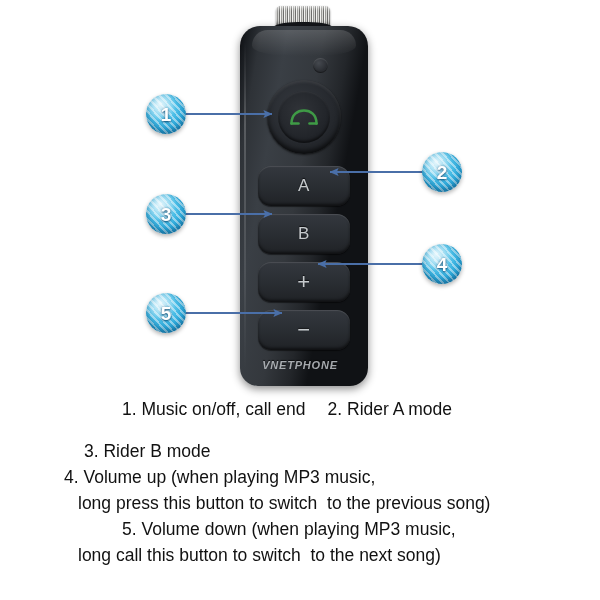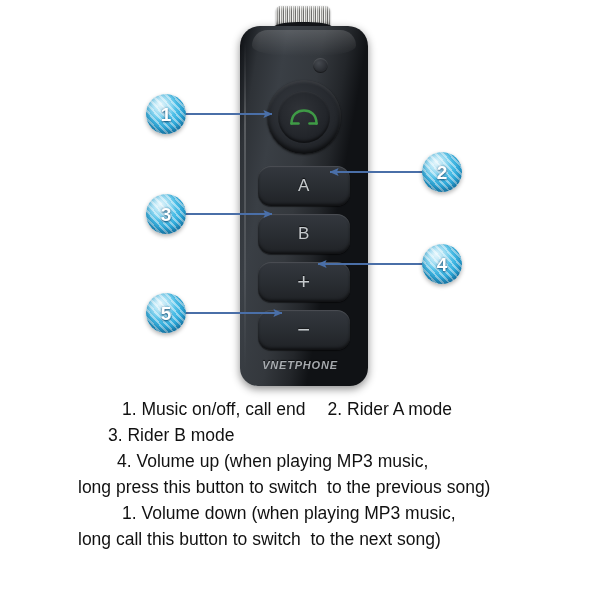--- a/index.html
+++ b/index.html
@@ -227,22 +227,22 @@
   .caption-line {
     position: relative;
     color: #111111;
     font-family: "Liberation Sans", sans-serif;
     font-size: 17.5px;
     line-height: 26px;
     white-space: pre;
   }
   #caption-1 { padding-left: 122px; }
   #caption-1 .second { padding-left: 22px; }
-  #caption-3 { padding-left: 108px; }
-  #caption-4 { padding-left: 117px; }
+  #caption-3 { padding-left: 84px; margin-top: 16px; }
+  #caption-4 { padding-left: 64px; }
   #caption-5 { padding-left: 122px; }
   .caption-sub {
     padding-left: 78px;
     color: #111111;
     font-family: "Liberation Sans", sans-serif;
     font-size: 17.5px;
     line-height: 26px;
     white-space: pre;
   }
 </style>
@@ -327,18 +327,18 @@
 
   <div id="caption-block">
 
     <div class="caption-line" id="caption-1"><span>1. Music on/off, call end</span><span class="second">2. Rider A mode</span></div>
 
     <div class="caption-line" id="caption-3"><span>3. Rider B mode</span></div>
 
     <div class="caption-line" id="caption-4"><span>4. Volume up (when playing MP3 music,</span></div>
     <div class="caption-sub"><span>long press this button to switch  to the previous song)</span></div>
 
-    <div class="caption-line" id="caption-5"><span>1. Volume down (when playing MP3 music,</span></div>
+    <div class="caption-line" id="caption-5"><span>5. Volume down (when playing MP3 music,</span></div>
     <div class="caption-sub"><span>long call this button to switch  to the next song)</span></div>
 
   </div>
 
 </div>
 
 </body></html>

